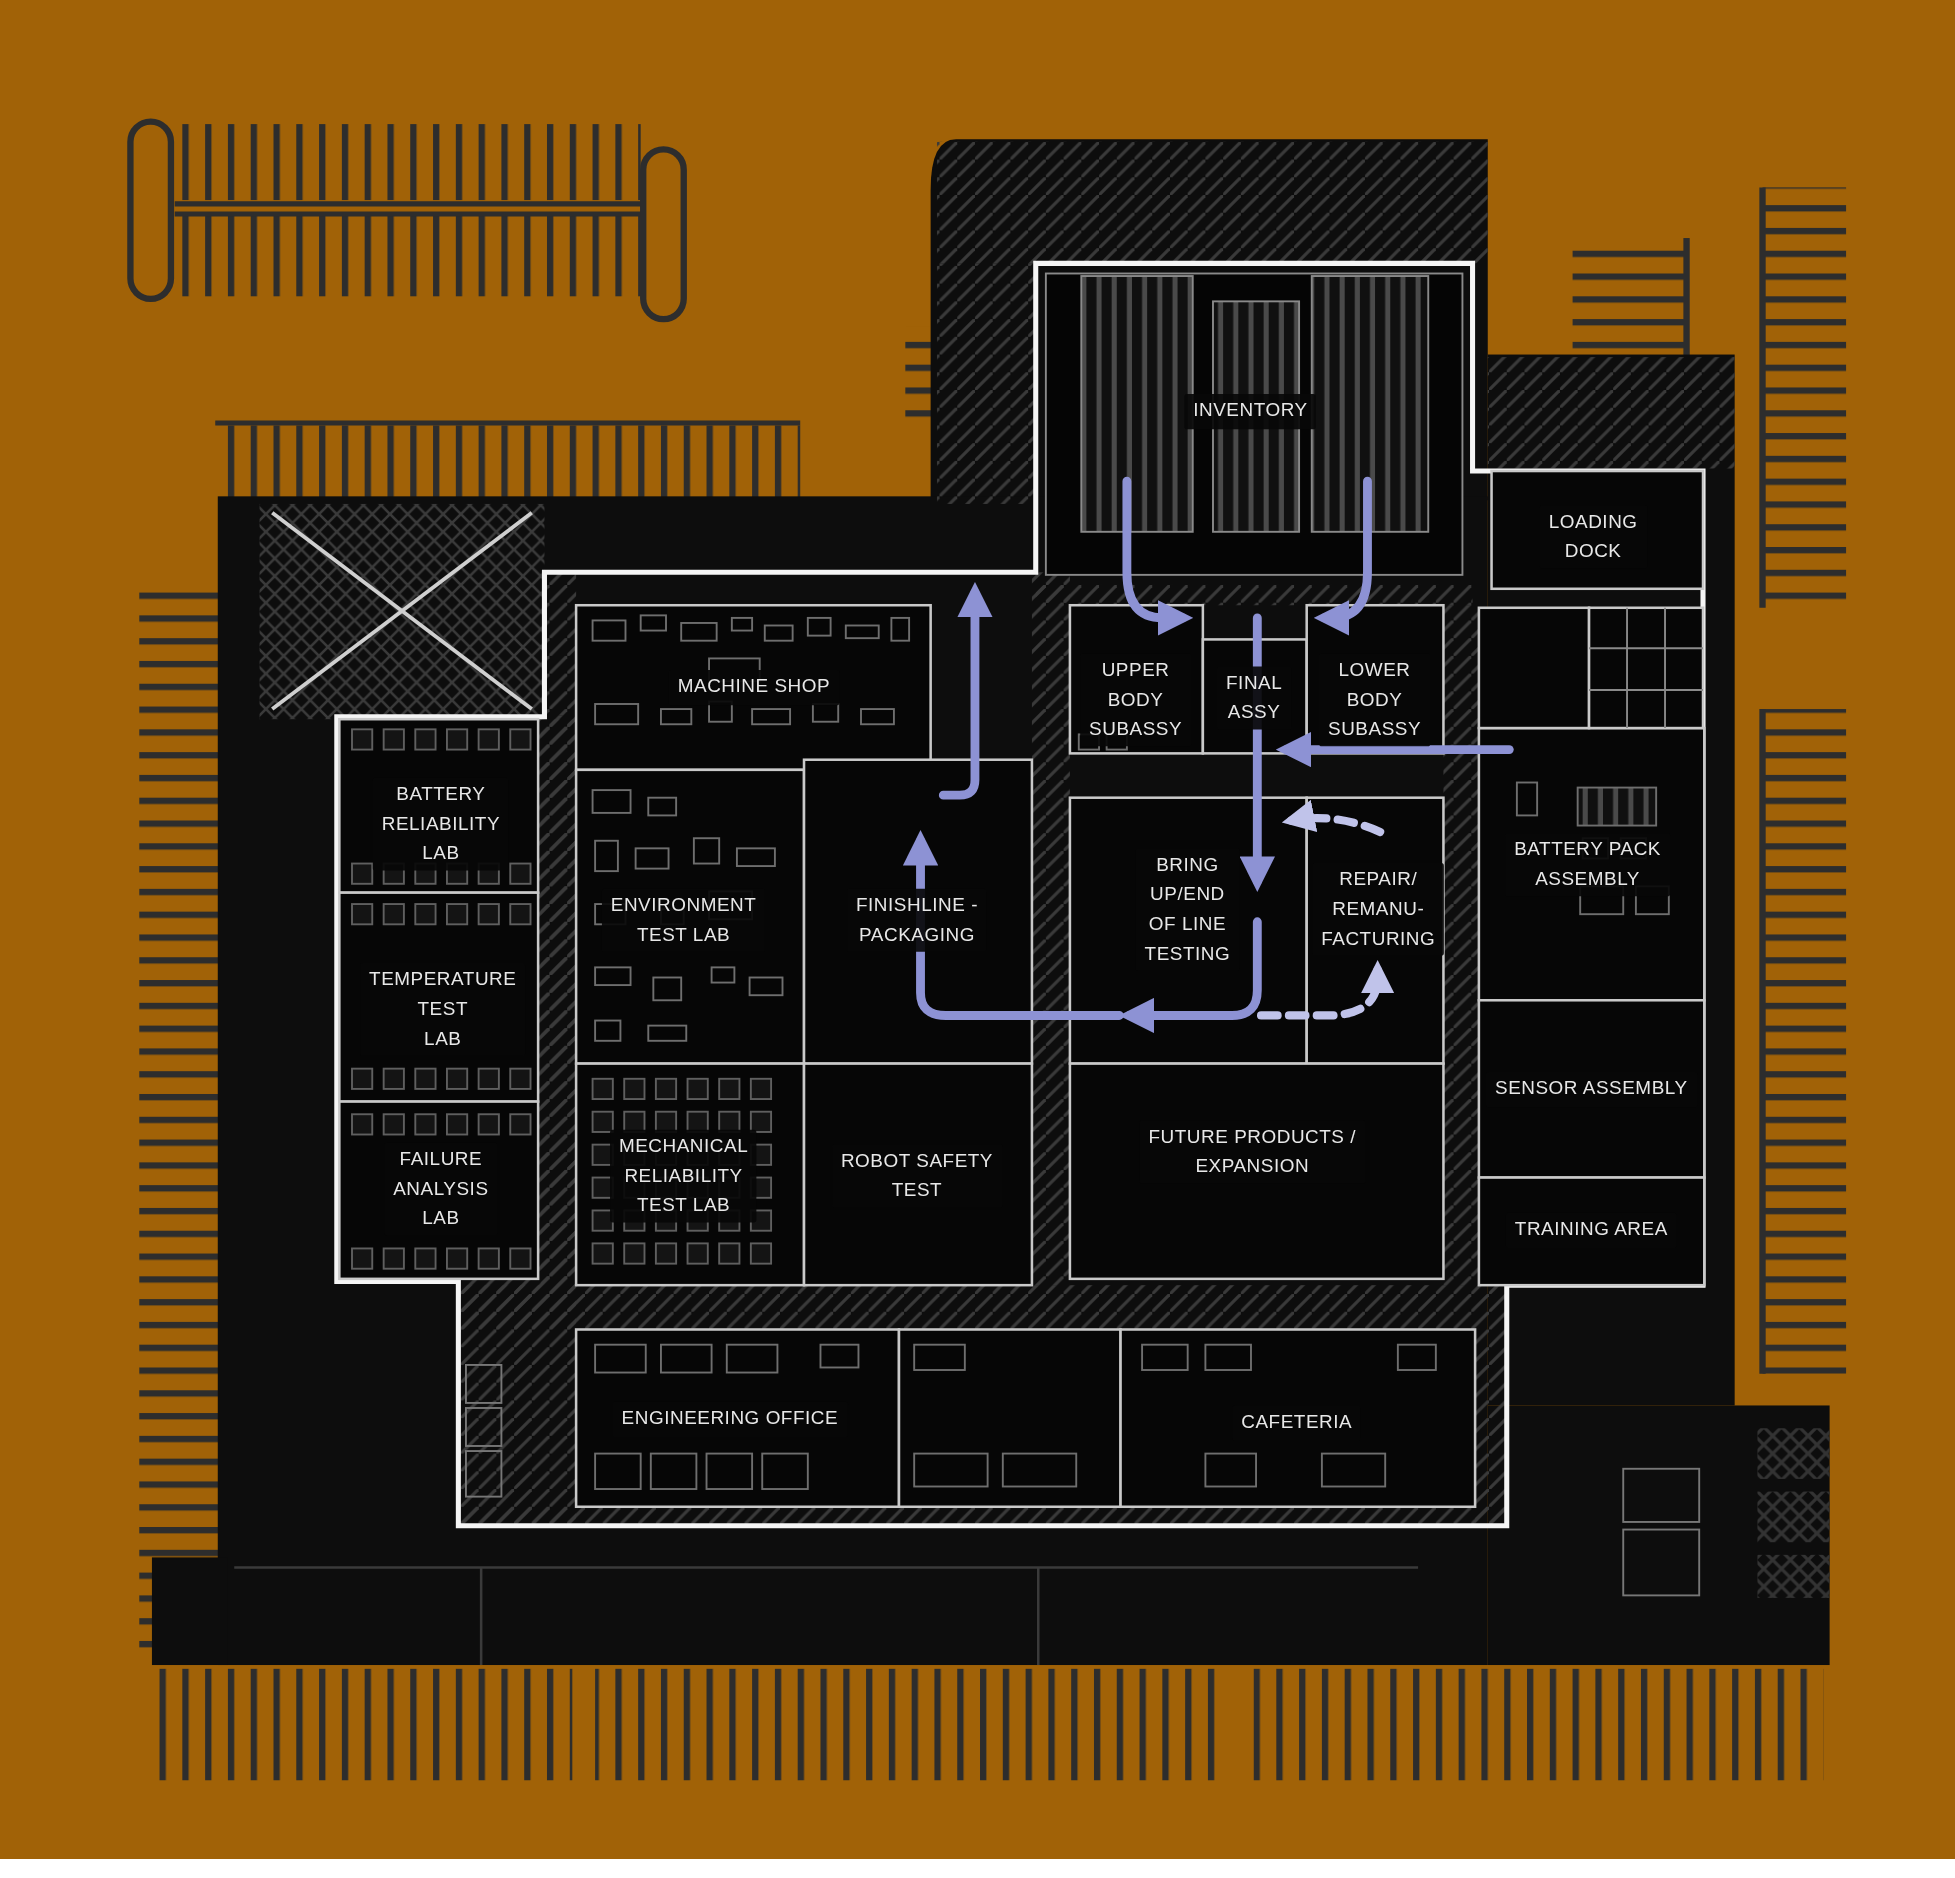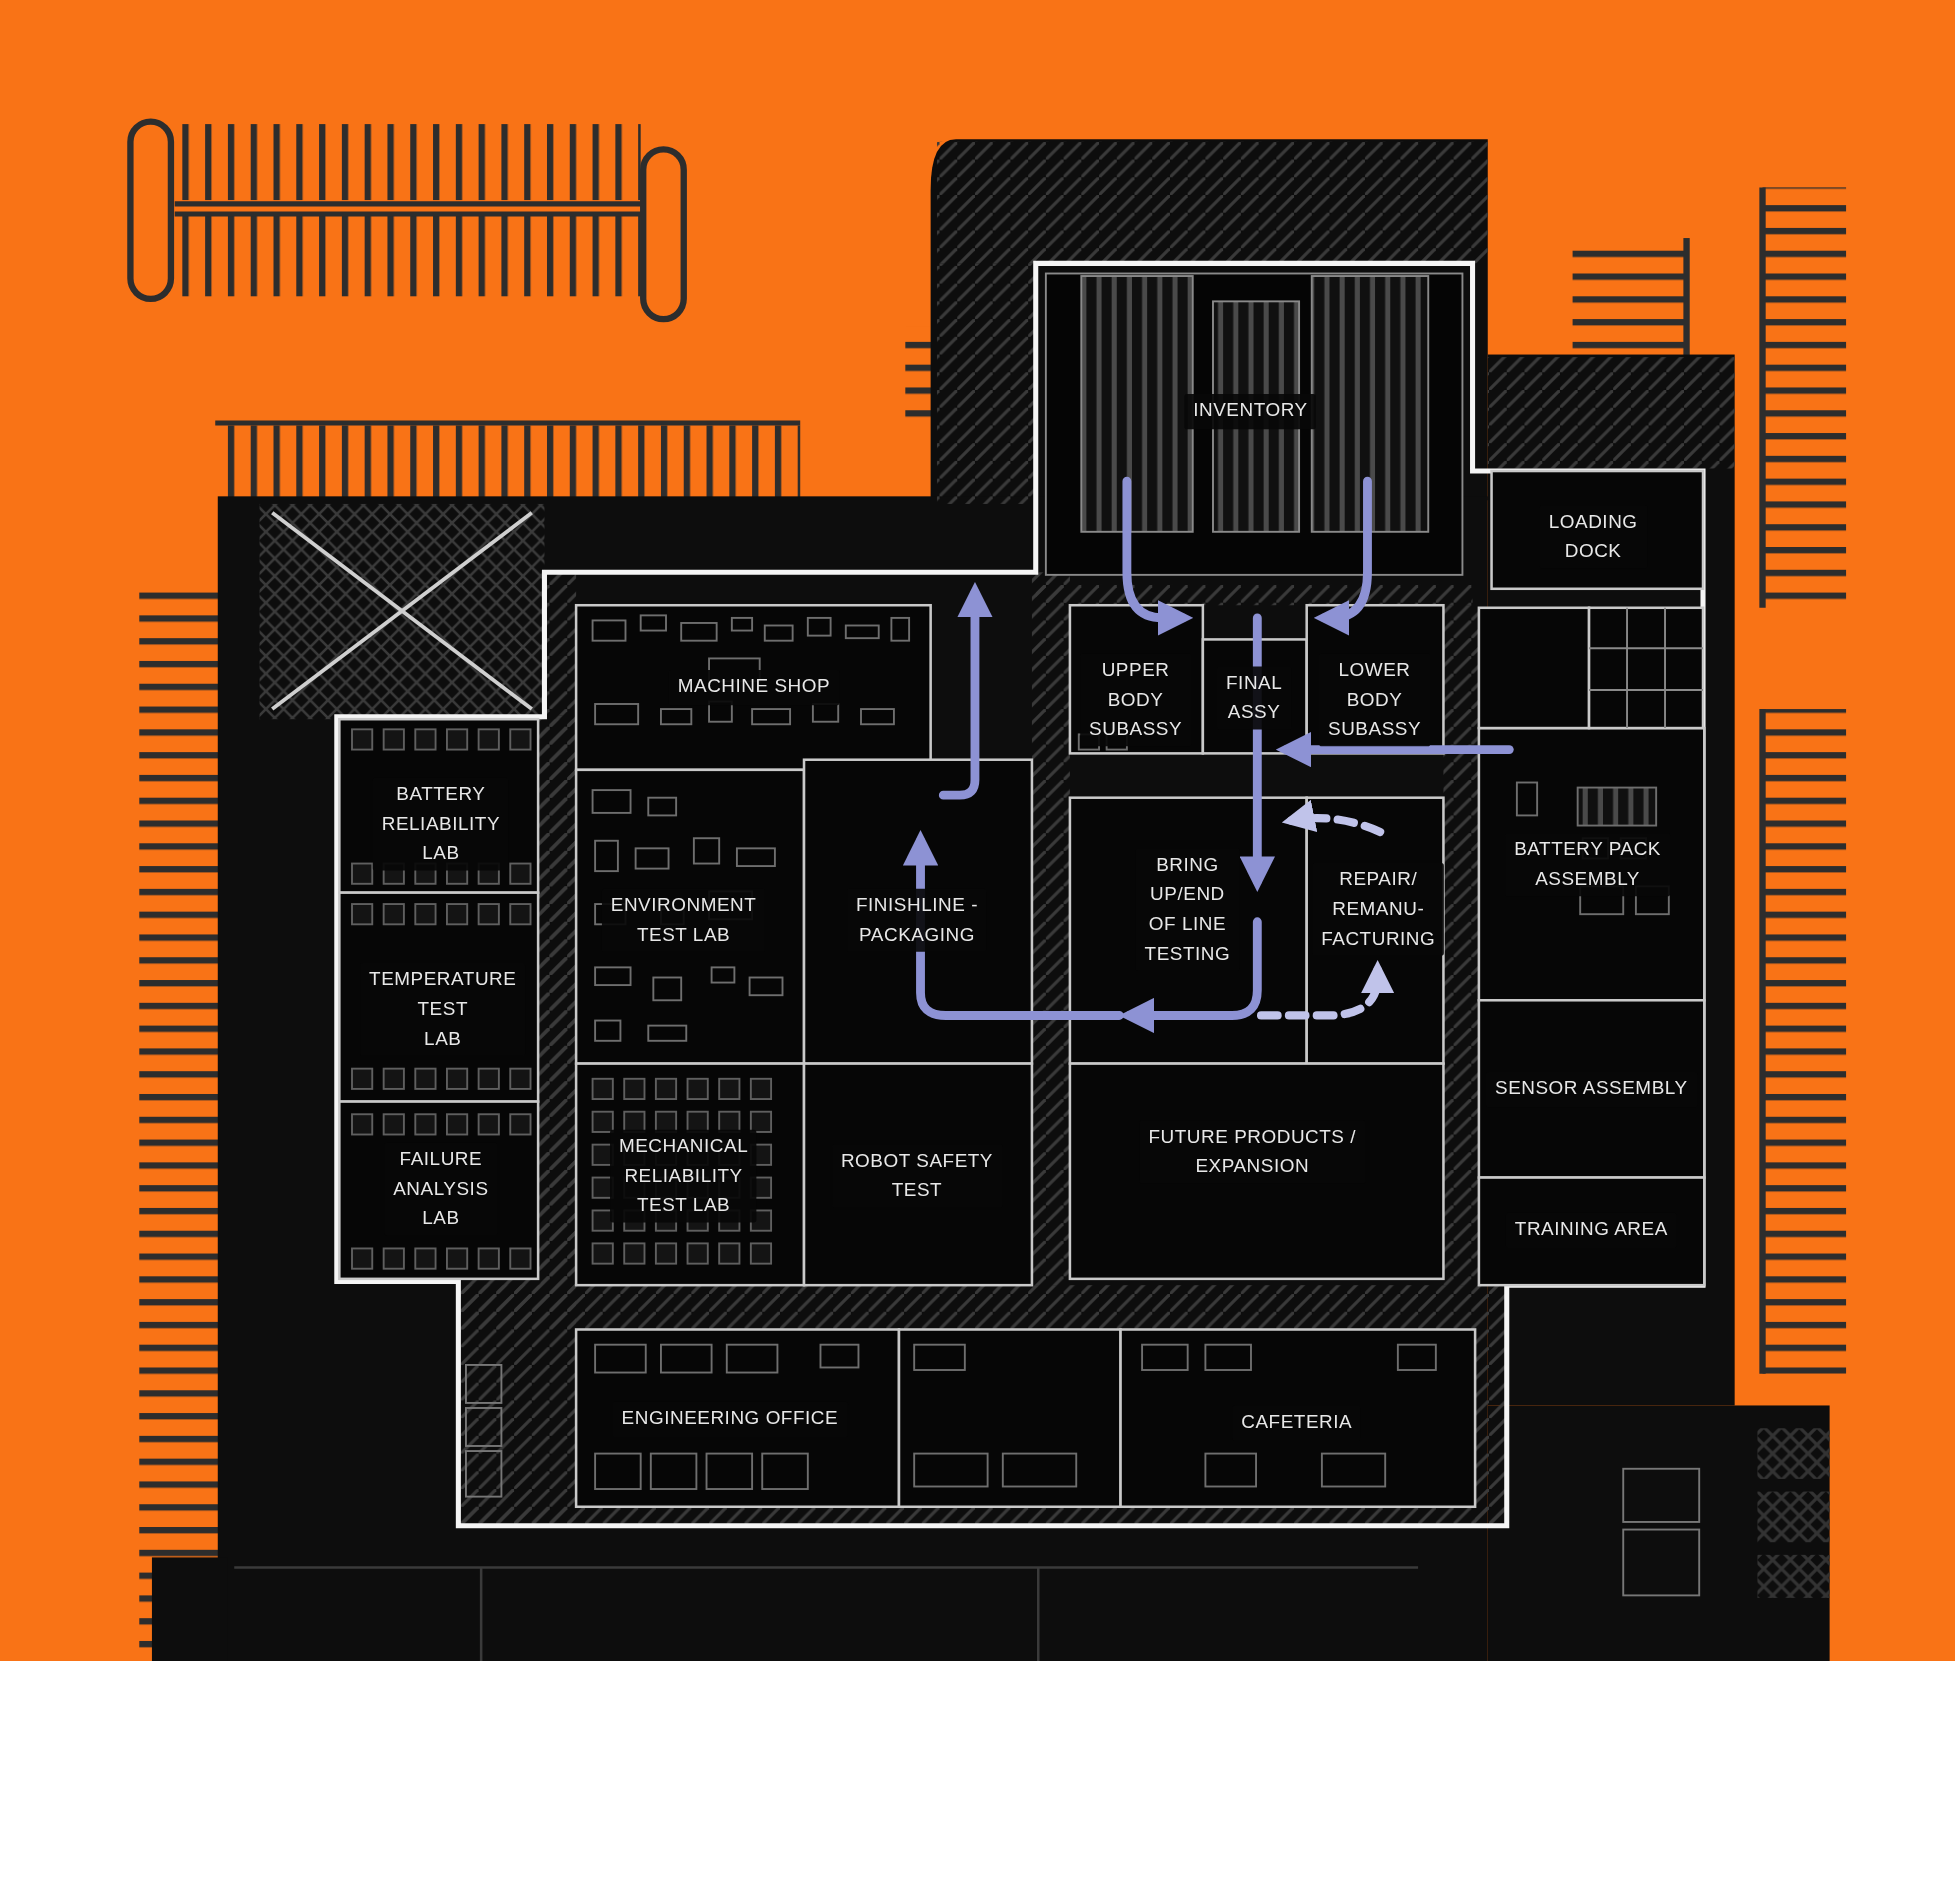--- a/index.html
+++ b/index.html
@@ -1,16 +1,16 @@
 <!DOCTYPE html>
 <html style="font-size:11px"><head>
 <meta charset="utf-8">
 <style>
   html,body{margin:0;padding:0;background:#ffffff;}
-  .stage{position:relative;width:1955px;height:1661px;background:#f97316;overflow:hidden;}
+  .stage{position:relative;width:1955px;height:1859px;background:#a16207;overflow:hidden;}
   .plan{position:absolute;left:0;top:0;width:1056px;height:1015px;transform:scale(1.8525);transform-origin:0 0;}
   .plan svg{position:absolute;left:0;top:0;}
   .lbl{
     position:absolute;transform:translate(-50%,-50%);
     text-align:center;white-space:pre-line;
     font-family:"Liberation Sans",sans-serif;
     font-size:10.2px;line-height:1.55;letter-spacing:0.3px;
     color:#e8e8e8;background:rgba(8,8,8,.92);
     padding:1.4px 4.8px;border-radius:1.4px;pointer-events:none;
   }

